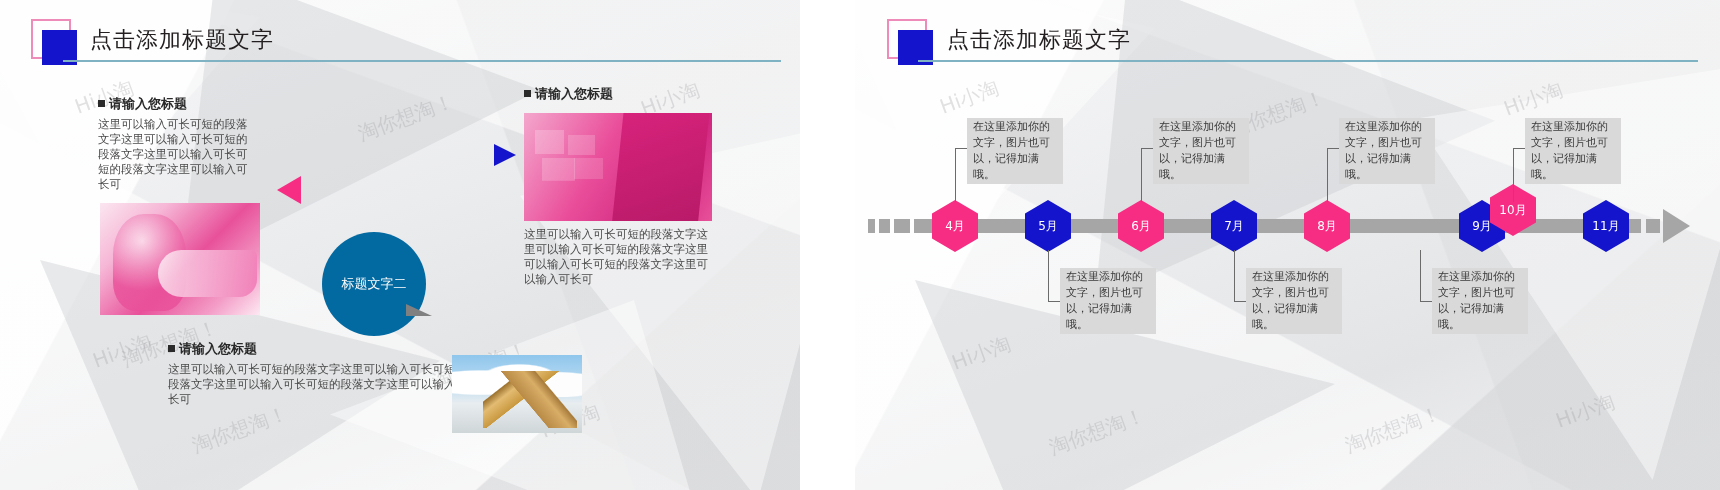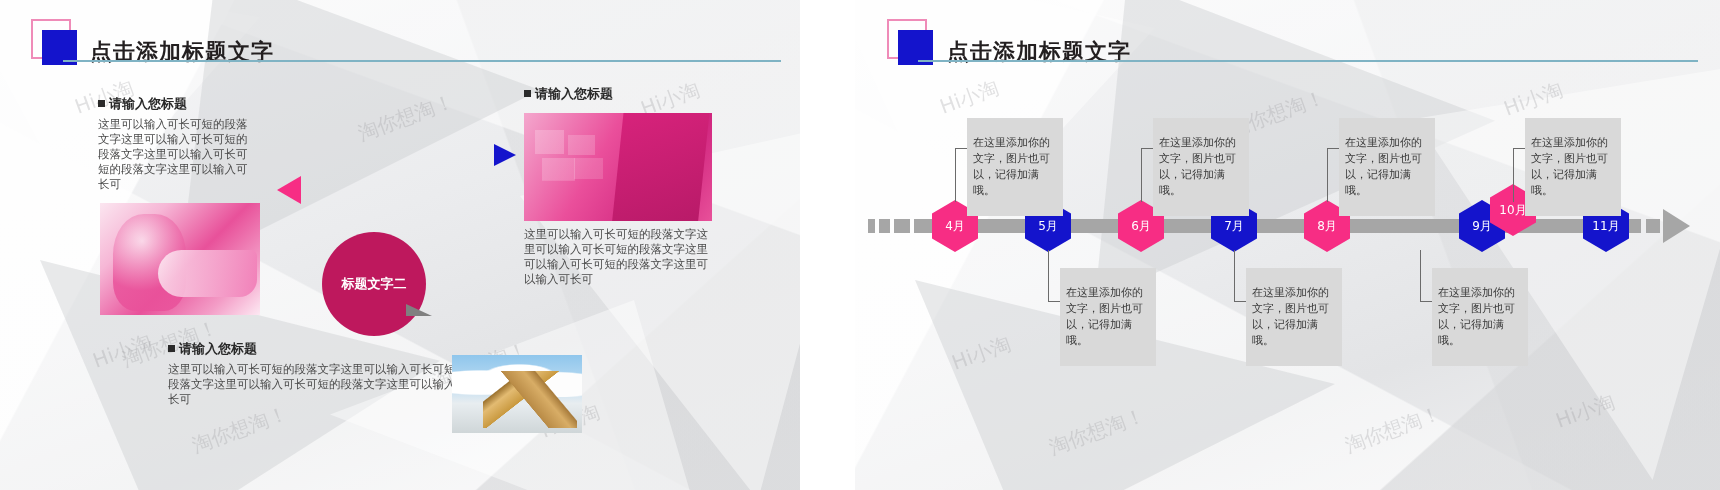--- a/index.html
+++ b/index.html
@@ -30,22 +30,22 @@
 
   
   .wm{position:absolute;color:rgba(150,152,156,.28);font-size:20px;
       white-space:nowrap;transform:rotate(-20deg);pointer-events:none;
       font-family:"DejaVu Sans",sans-serif;}
 
   
   .hdr{position:absolute;left:0;top:0;width:100%;height:70px;}
   .hdr .sq-outline{position:absolute;width:36px;height:36px;border:2px solid #ef8bb8;background:transparent;}
   .hdr .sq-solid{position:absolute;width:35px;height:35px;background:#1414cc;}
-  .hdr .title{position:absolute;font-size:22px;font-weight:bold;color:#231f20;
-       font-family:"DejaVu Sans","Liberation Sans",sans-serif;letter-spacing:1px;white-space:nowrap;margin-top:12px;}
+  .hdr .title{position:absolute;font-size:22px;font-weight:normal;color:#231f20;
+       font-family:"DejaVu Sans","Liberation Sans",sans-serif;letter-spacing:1px;white-space:nowrap;}
   .hdr .rule{position:absolute;height:2px;background:#7fb3c4;}
 
   
   .blk{position:absolute;}
   .blk h3{margin:0 0 4px 0;font-size:13px;font-weight:bold;color:#2a2a2a;
      font-family:"DejaVu Sans","Liberation Sans",sans-serif;}
   .blk h3 .bullet{display:inline-block;width:7px;height:7px;background:#2a2a2a;margin-right:4px;vertical-align:1px;}
   .blk p{margin:0;font-size:11.5px;line-height:15px;color:#4a4a4a;
      font-family:"DejaVu Sans","Liberation Sans",sans-serif;}
 
@@ -89,21 +89,21 @@
   .tl-arrow{position:absolute;width:0;height:0;border-top:17px solid transparent;
      border-bottom:17px solid transparent;border-left:27px solid #a6a6a6;}
   .hex{position:absolute;width:46px;height:52px;color:#fff;font-size:12px;
      display:flex;align-items:center;justify-content:center;
      font-family:"DejaVu Sans","Liberation Sans",sans-serif;
      clip-path:polygon(50% 0%,100% 26%,100% 74%,50% 100%,0% 74%,0% 26%);}
   .hex.pink{background:#f72d84;}
   .hex.blue{background:#1414cc;}
 
   .callout{position:absolute;width:96px;background:#d9d9d9;color:#3a3a3a;
-     font-size:11px;line-height:16px;padding:17px 6px;box-sizing:border-box;
+     font-size:11px;line-height:16px;padding:1px 6px;box-sizing:border-box;
      font-family:"DejaVu Sans","Liberation Sans",sans-serif;}
   .lead-v{position:absolute;width:1px;background:#6b6b6b;}
   .lead-h{position:absolute;height:1px;background:#6b6b6b;}
 </style>
 </head>
 <body>
 
 <div class="stage">
 
   <div class="slide left">
@@ -135,21 +135,21 @@
       <h3><span class="bullet"></span><span>请输入您标题</span></h3>
       <p>这里可以输入可长可短的段落文字这里可以输入可长可短的段落文字这里可以输入可长可短的段落文字这里可以输入可长可</p>
     </div>
 
     <div class="photo ph-handshake" style="left:100px;top:203px;width:160px;height:112px;"></div>
 
     <div class="tail" style="left:277px;top:176px;border-top:14px solid transparent;border-bottom:14px solid transparent;border-right:24px solid #f72d84;"></div>
 
     <div class="tail" style="left:494px;top:144px;border-top:11px solid transparent;border-bottom:11px solid transparent;border-left:22px solid #1414cc;"></div>
 
-    <div class="bubble" style="left:322px;top:232px;width:104px;height:104px;background:#be185d;color:#ffffff;font-weight:bold;">
+    <div class="bubble" style="left:322px;top:232px;width:104px;height:104px;background:#0369a1;color:#ffffff;">
       <span>标题文字二</span>
     </div>
     <div class="tail" style="left:406px;top:304px;border-top:12px solid transparent;border-left:26px solid #808080;"></div>
 
     <div class="blk" style="left:524px;top:85px;width:185px;">
       <h3><span class="bullet"></span><span>请输入您标题</span></h3>
     </div>
     <div class="photo ph-touch" style="left:524px;top:113px;width:188px;height:108px;"></div>
     <div class="blk" style="left:524px;top:227px;width:190px;">
       <p>这里可以输入可长可短的段落文字这里可以输入可长可短的段落文字这里可以输入可长可短的段落文字这里可以输入可长可</p>

